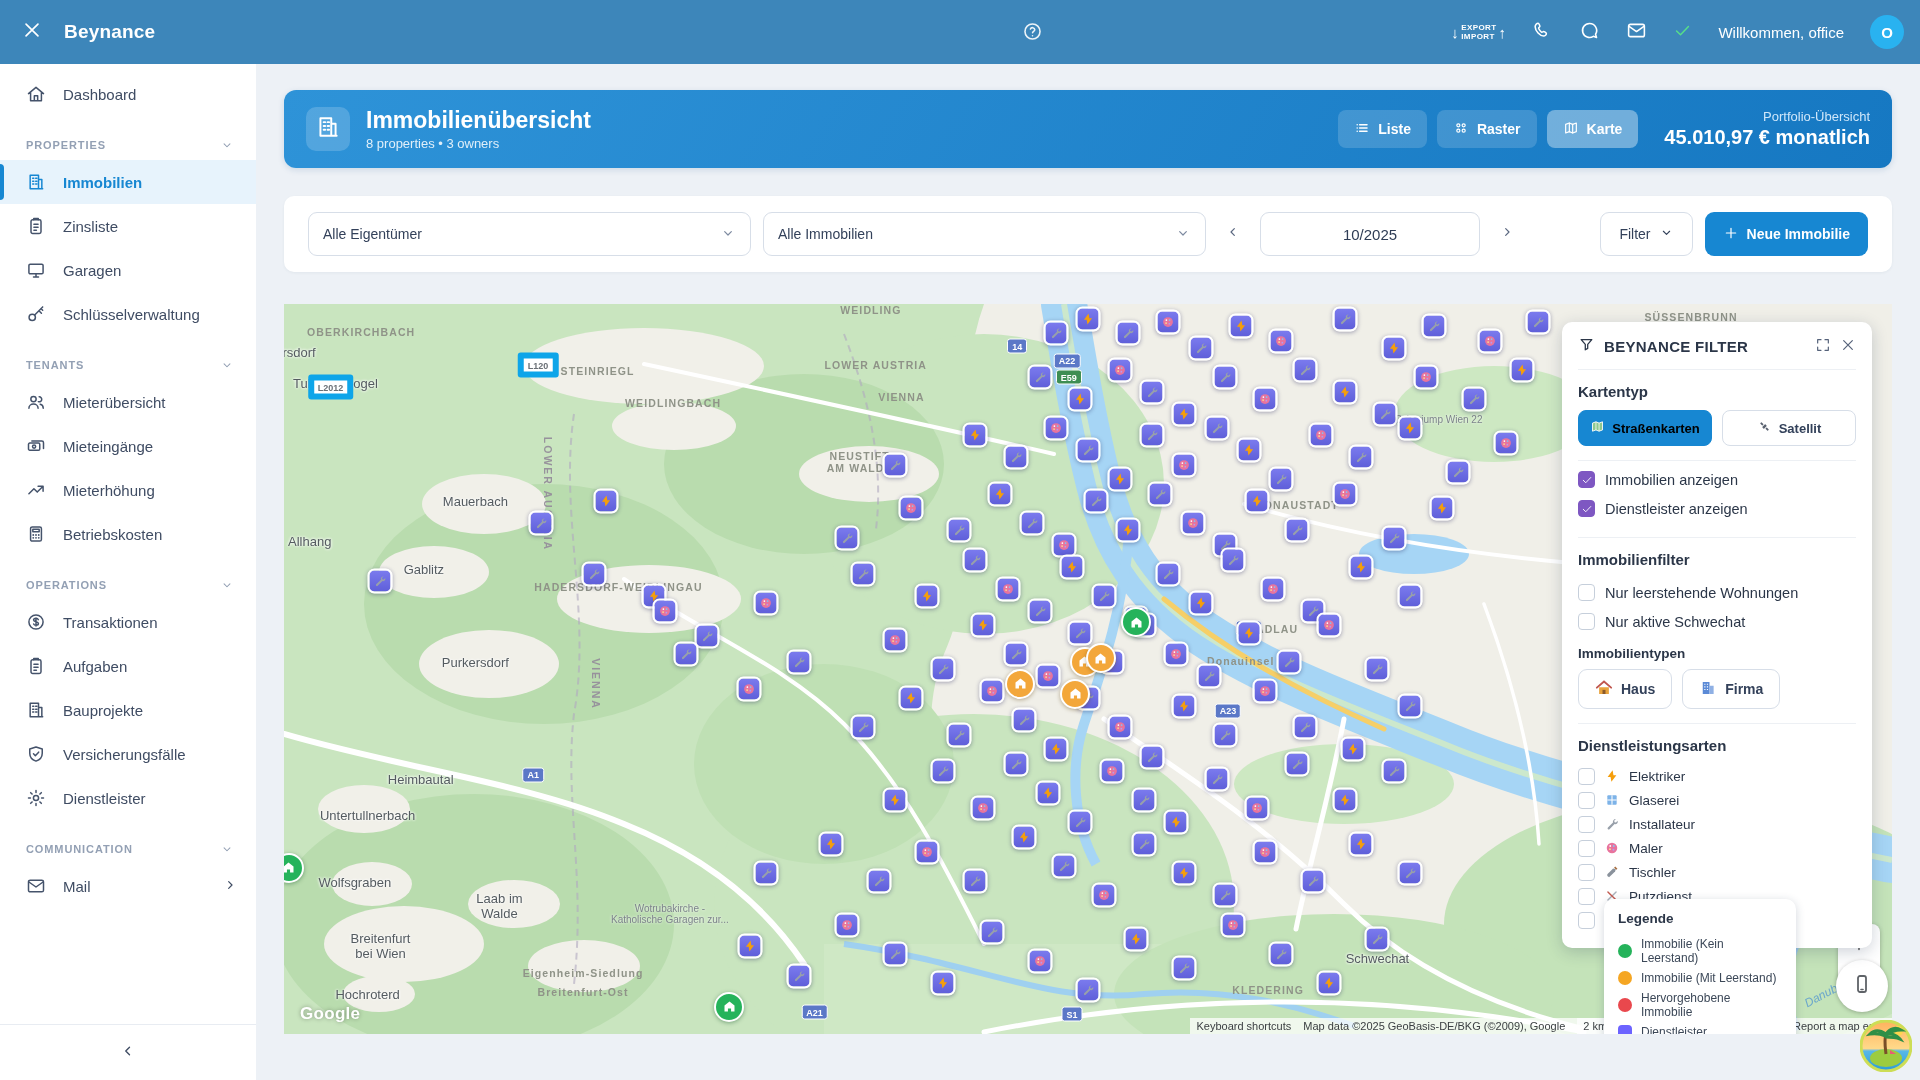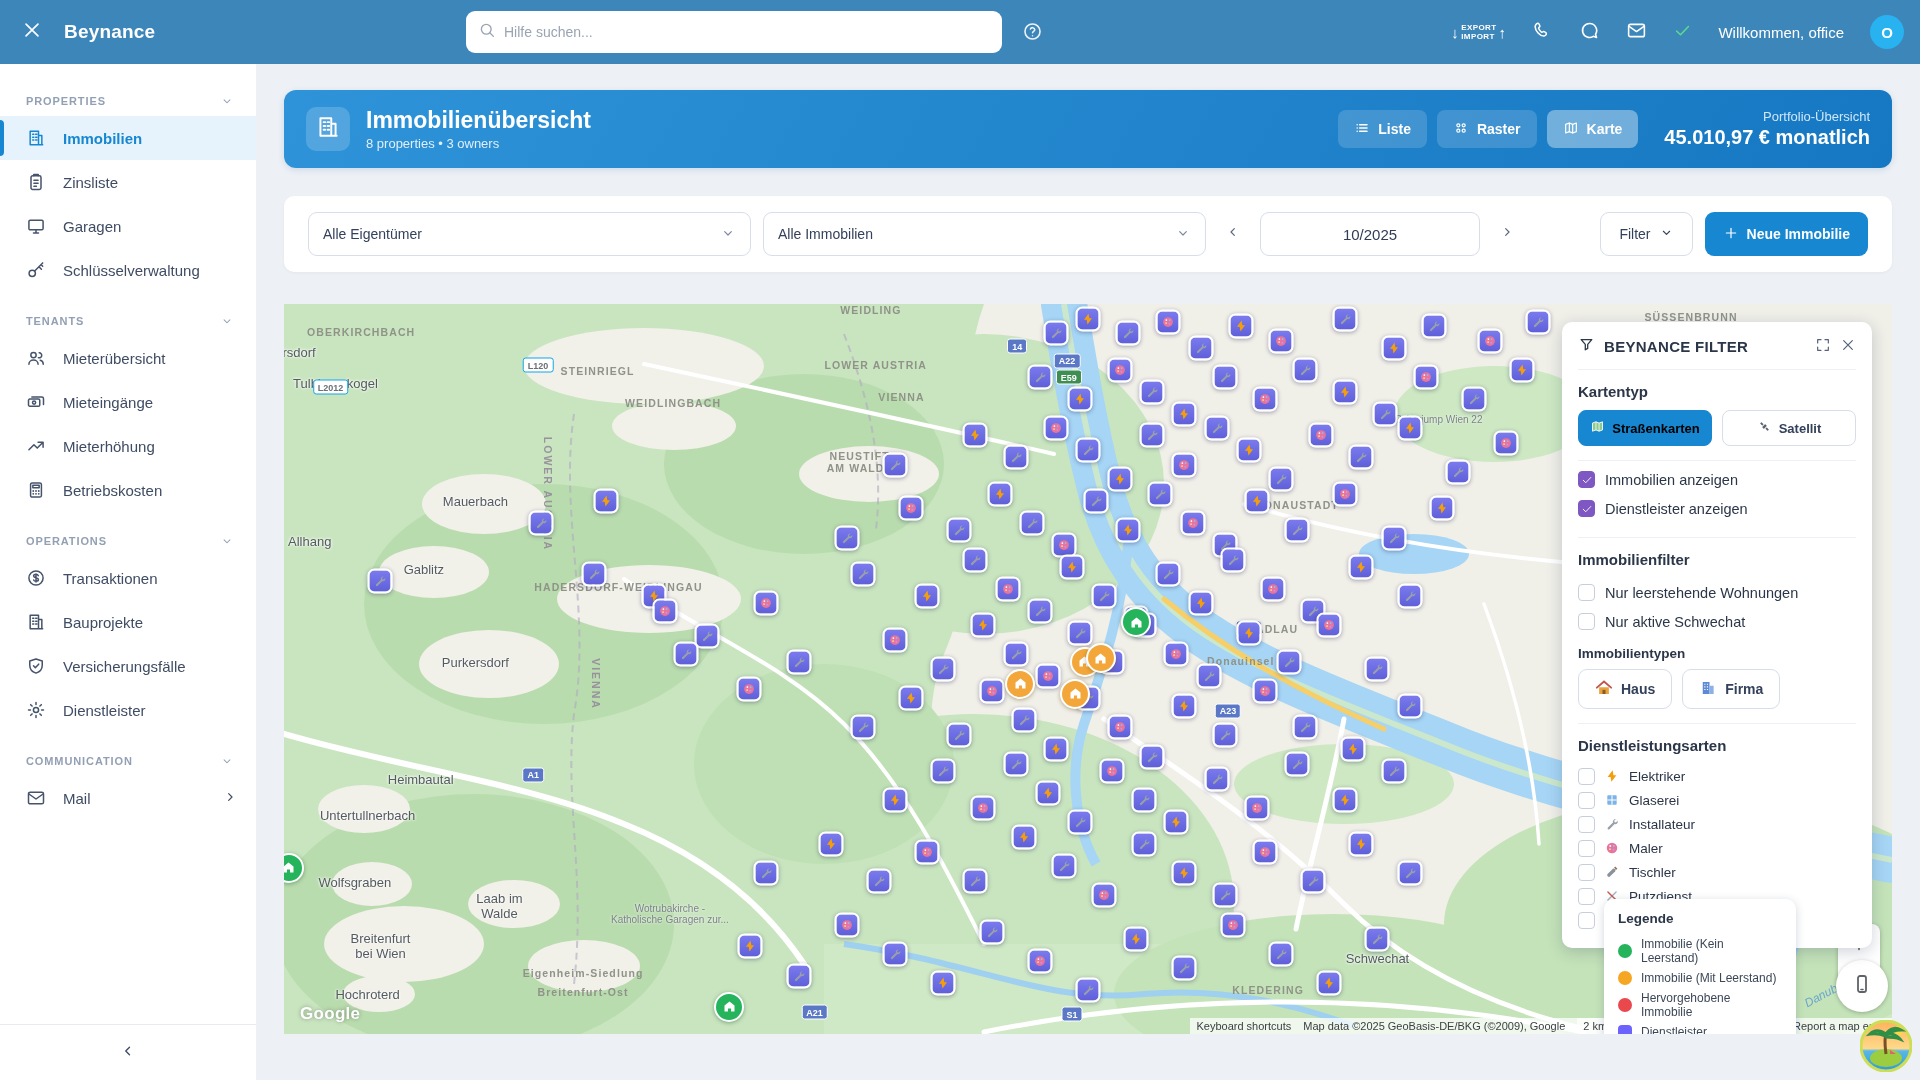--- a/index.html
+++ b/index.html
@@ -82,21 +82,21 @@
     pointer-events:none; z-index:5; }
   .mlabel.area{ font-size:10.5px; letter-spacing:1.1px; color:#8f9388; font-weight:bold;}
   .mlabel.town{ font-size:13px; color:#545b60; text-shadow:0 0 3px #fff,0 0 3px #fff; }
   .mlabel.small{ font-size:10px; color:#7c838a; text-shadow:0 0 3px #fff; }
   .mlabel.water{ font-size:12px; font-style:italic; color:#6ba7cc; transform:translate(-50%,-50%) rotate(-28deg); }
   .mlabel.vert{ writing-mode:vertical-rl; font-size:10.5px; letter-spacing:2px; color:#97929c; font-weight:bold; }
   .mbadge{ position:absolute; transform:translate(-50%,-50%); font-size:9px; font-weight:bold;
     border-radius:3px; padding:1.5px 4px; z-index:5; pointer-events:none; }
   .mbadge.blue{ background:#5b78c7; color:#fff; border:1px solid #fff; }
   .mbadge.green{ background:#3e8e52; color:#fff; border:1px solid #fff; }
-  .mbadge.white{ background:#fff; color:#6a7076; border:1px solid #0ea5e9; }
+  .mbadge.white{ background:#fff; color:#6a7076; border:6px solid #0ea5e9; }
   .marker{ position:absolute; transform:translate(-50%,-50%); display:flex; align-items:center;
     justify-content:center; cursor:pointer; }
   .marker.p{ width:25px; height:25px; border-radius:7px; background:linear-gradient(#7b7bee,#5f5fd9);
     border:2px solid #fff; box-shadow:0 1px 4px rgba(30,30,90,.4); z-index:6; }
   .marker.o{ width:30px; height:30px; border-radius:50%; background:#f3a73a; border:2.5px solid #fff;
     box-shadow:0 1px 4px rgba(90,60,0,.4); z-index:8; }
   .marker.g{ width:30px; height:30px; border-radius:50%; background:#25b35b; border:2.5px solid #fff;
     box-shadow:0 1px 4px rgba(0,70,30,.4); z-index:8; }
   .glogo{ position:absolute; left:16px; bottom:10px; z-index:9; color:#fff; font-size:17px; font-weight:bold;
     letter-spacing:.3px; text-shadow:0 0 4px rgba(0,0,0,.35); }
@@ -148,29 +148,20 @@
 
 <div class="navbar">
   <div class="nav-close">
       <span><span style="display:inline-flex;width:22px;height:22px">
           <svg width="22" height="22" viewBox="0 0 24 24" fill="none" stroke="currentColor" stroke-width="1.8" stroke-linecap="round" stroke-linejoin="round">
             <path d="M5.5 5.5l13 13M18.5 5.5l-13 13"></path>
           </svg>
         </span></span>
     </div>
   <div class="brand">Beynance</div>
-  <div class="searchwrap">
-    <span><span style="display:inline-flex;width:18px;height:18px">
-          <svg width="18" height="18" viewBox="0 0 24 24" fill="none" stroke="currentColor" stroke-width="1.8" stroke-linecap="round" stroke-linejoin="round">
-            <circle cx="11" cy="11" r="6.5"></circle>
-            <path d="m15.8 15.8 4.7 4.7"></path>
-          </svg>
-        </span></span>
-    <input placeholder="Hilfe suchen..." style="">
-  </div>
   <div class="nav-help"><span><span style="display:inline-flex;width:21px;height:21px">
           <svg width="21" height="21" viewBox="0 0 24 24" fill="none" stroke="currentColor" stroke-width="1.8" stroke-linecap="round" stroke-linejoin="round">
             <circle cx="12" cy="12" r="8.6"></circle>
             <path d="M9.6 9.2A2.6 2.6 0 0 1 14.6 10c0 1.6-2.5 2-2.5 3.4M12 16.8h.01"></path>
           </svg>
         </span></span></div>
   <div class="nav-right">
     <div class="expimp">
       <span class="arr">↓</span>
       <span><span>EXPORT</span><br>
@@ -206,20 +197,30 @@
             </svg>
           </span></span>
       </div>
     <div class="welcome">Willkommen, office</div>
     <div class="avatar">O</div>
   </div>
 </div>
 
 <div class="sidebar">
   <div class="side-scroll" id="side-nav">
+      <div class="item">
+     <span class="ic">
+          <span style="display:inline-flex;width:20px;height:20px">
+            <svg width="20" height="20" viewBox="0 0 24 24" fill="none" stroke="currentColor" stroke-width="1.8" stroke-linecap="round" stroke-linejoin="round">
+              <path d="M3 11.5 12 4l9 7.5M5.5 9.7V20h13V9.7M10 20v-6h4v6"></path>
+            </svg>
+          </span>
+        </span>
+     <span class="lbl">Dashboard</span>
+     </div>
       <div class="sec">
         <span>PROPERTIES</span>
         <span style="display:inline-flex;width:14px;height:14px">
           <svg width="14" height="14" viewBox="0 0 24 24" fill="none" stroke="currentColor" stroke-width="1.8" stroke-linecap="round" stroke-linejoin="round">
             <path d="m7 10 5 5 5-5"></path>
           </svg>
         </span>
       </div>
       <div class="item active">
      <span class="ic">
@@ -328,20 +329,31 @@
       <div class="item">
      <span class="ic">
           <span style="display:inline-flex;width:20px;height:20px">
             <svg width="20" height="20" viewBox="0 0 24 24" fill="none" stroke="currentColor" stroke-width="1.8" stroke-linecap="round" stroke-linejoin="round">
               <circle cx="12" cy="12" r="8.5"></circle>
               <path d="M12 7.2v9.6M14.8 9.2c-.4-1-1.5-1.6-2.8-1.6-1.6 0-2.9.9-2.9 2.1 0 1.1 1 1.7 2.9 2.1 1.9.4 2.9 1 2.9 2.1 0 1.2-1.3 2.1-2.9 2.1-1.3 0-2.4-.6-2.8-1.6"></path>
             </svg>
           </span>
         </span>
      <span class="lbl">Transaktionen</span>
+     </div>
+      <div class="item">
+     <span class="ic">
+          <span style="display:inline-flex;width:20px;height:20px">
+            <svg width="20" height="20" viewBox="0 0 24 24" fill="none" stroke="currentColor" stroke-width="1.8" stroke-linecap="round" stroke-linejoin="round">
+              <rect x="6" y="4.5" width="12" height="16.5" rx="2"></rect>
+              <path d="M9.3 4.5V3h5.4v1.5M9.5 10h5M9.5 13.5h5M9.5 17h3"></path>
+            </svg>
+          </span>
+        </span>
+     <span class="lbl">Aufgaben</span>
      </div>
       <div class="item">
      <span class="ic">
           <span style="display:inline-flex;width:20px;height:20px">
             <svg width="20" height="20" viewBox="0 0 24 24" fill="none" stroke="currentColor" stroke-width="1.8" stroke-linecap="round" stroke-linejoin="round">
               <path d="M5 20V4h10v16M5 20h15M19 20V9h-4M8 7.5h1.4M8 11h1.4M8 14.5h1.4M11.6 7.5H13M11.6 11H13M11.6 14.5H13"></path>
             </svg>
           </span>
         </span>
      <span class="lbl">Bauprojekte</span>

